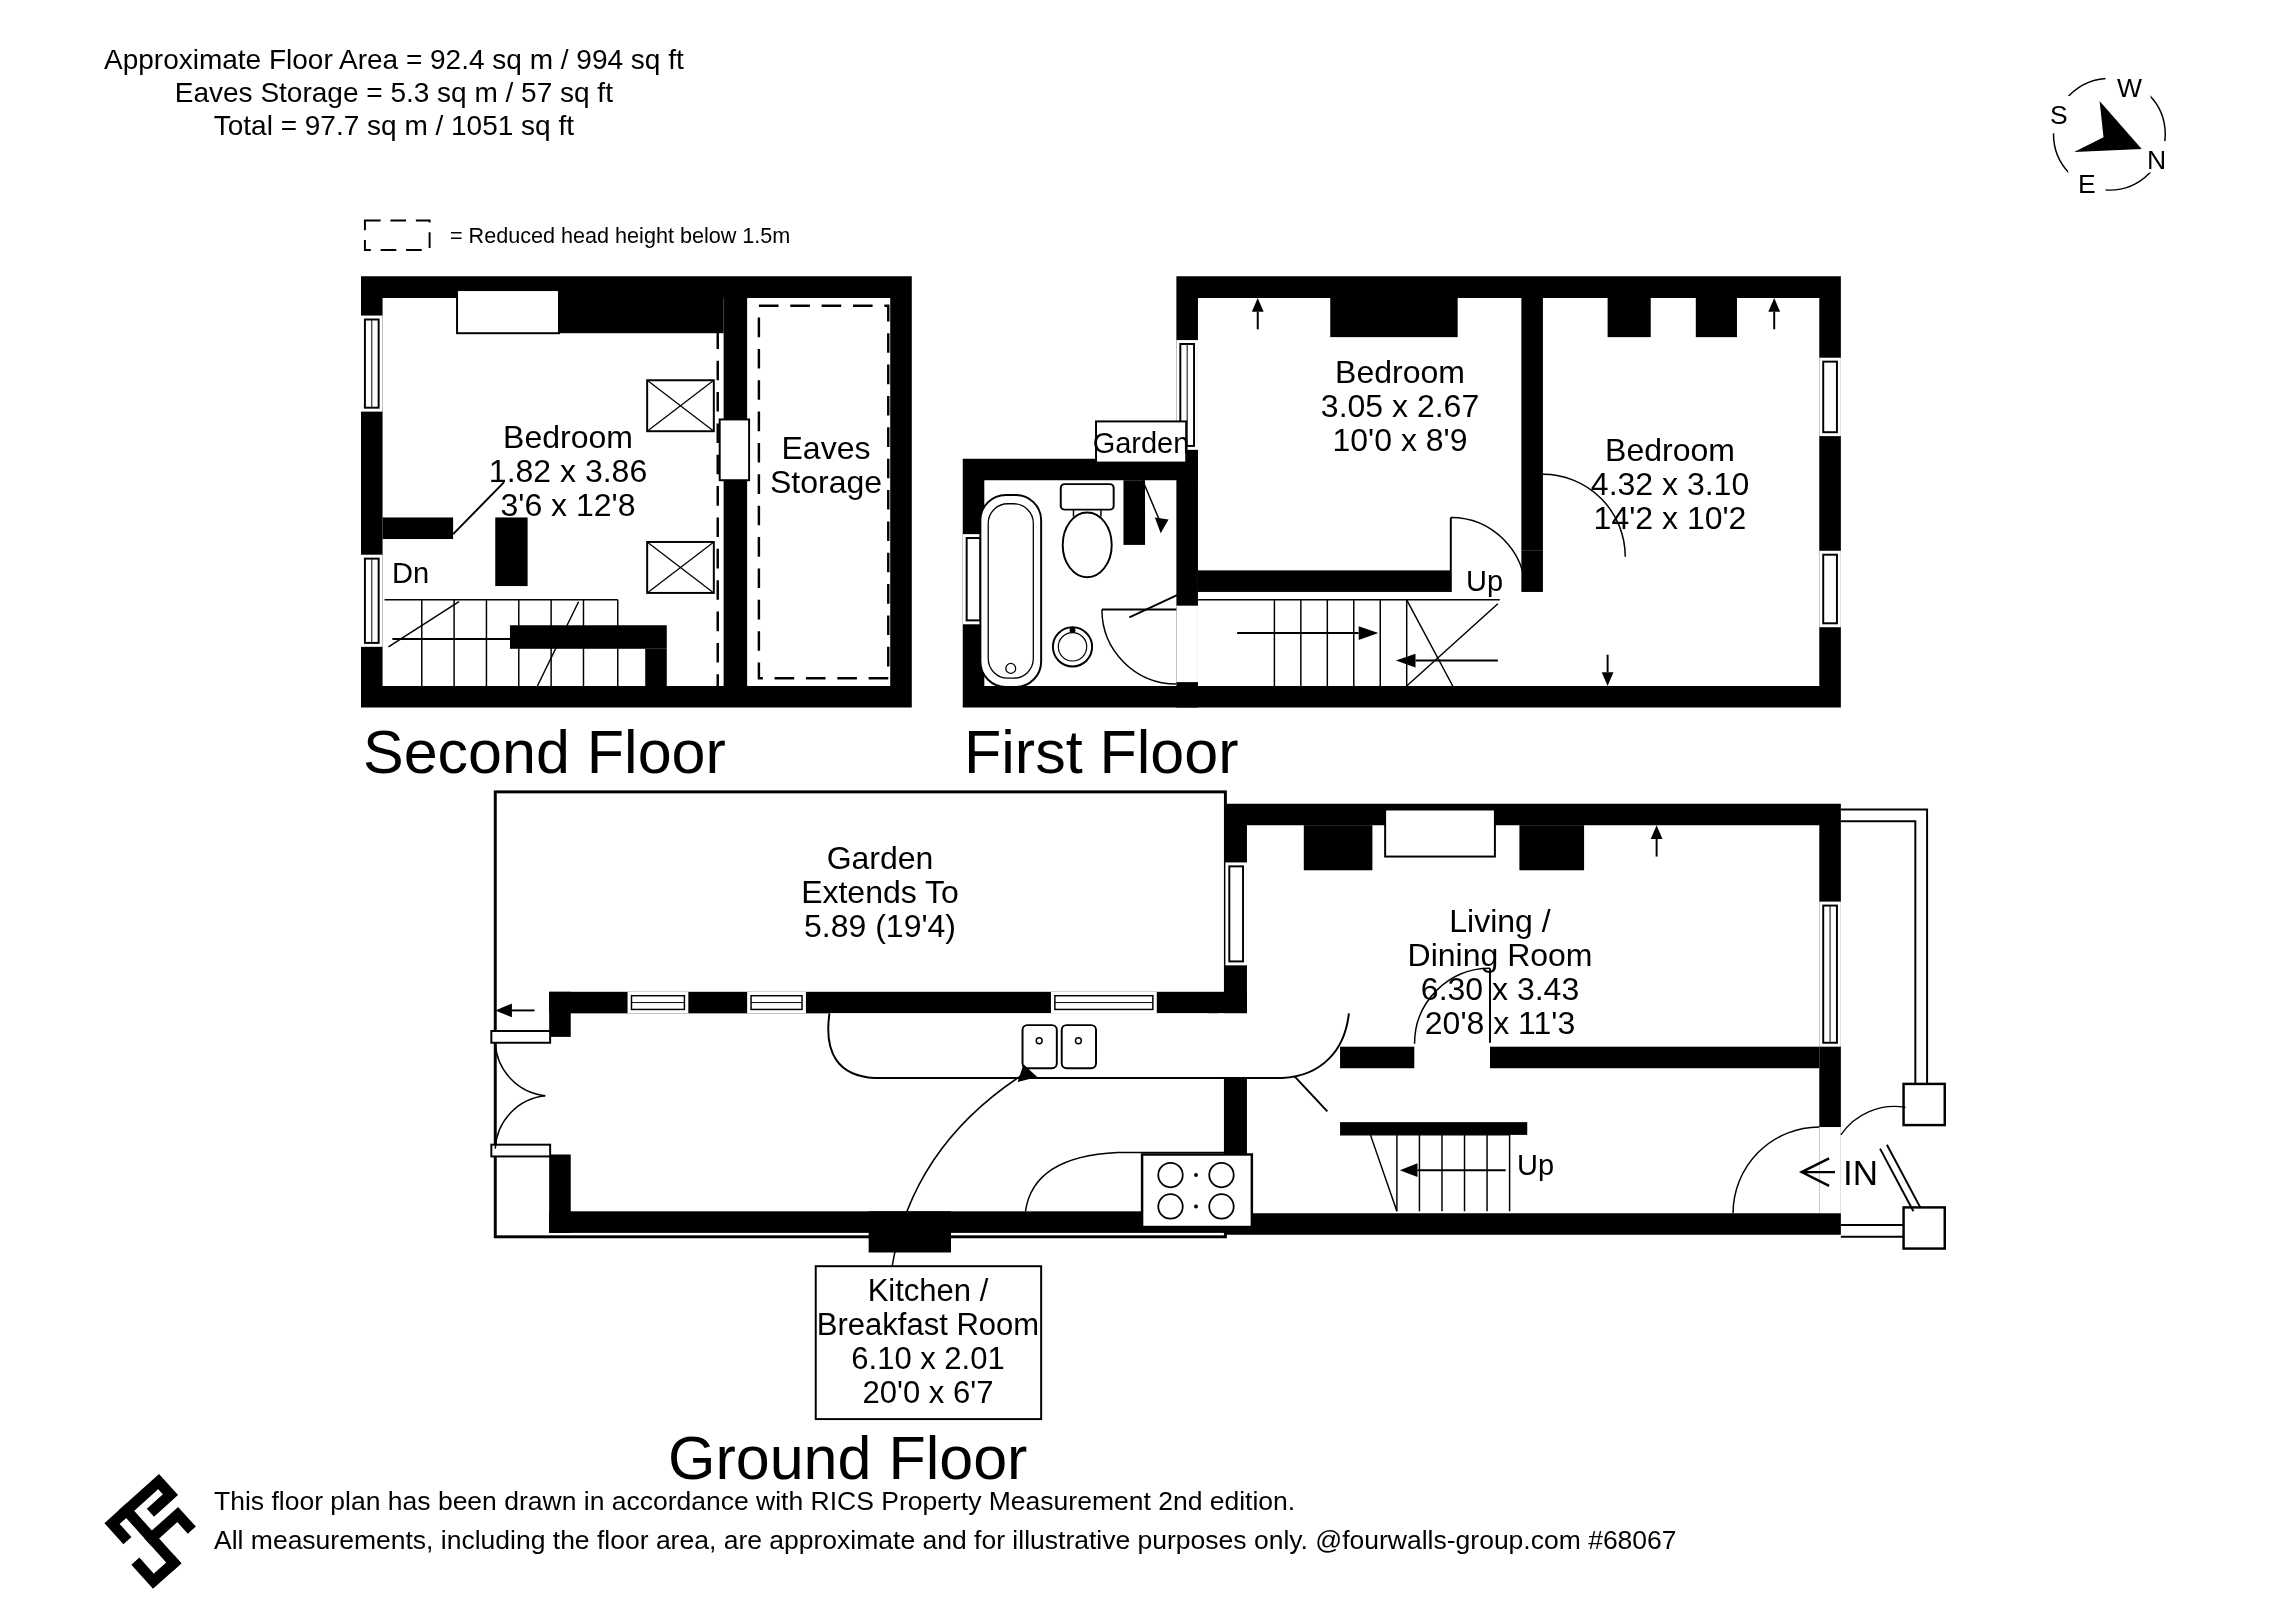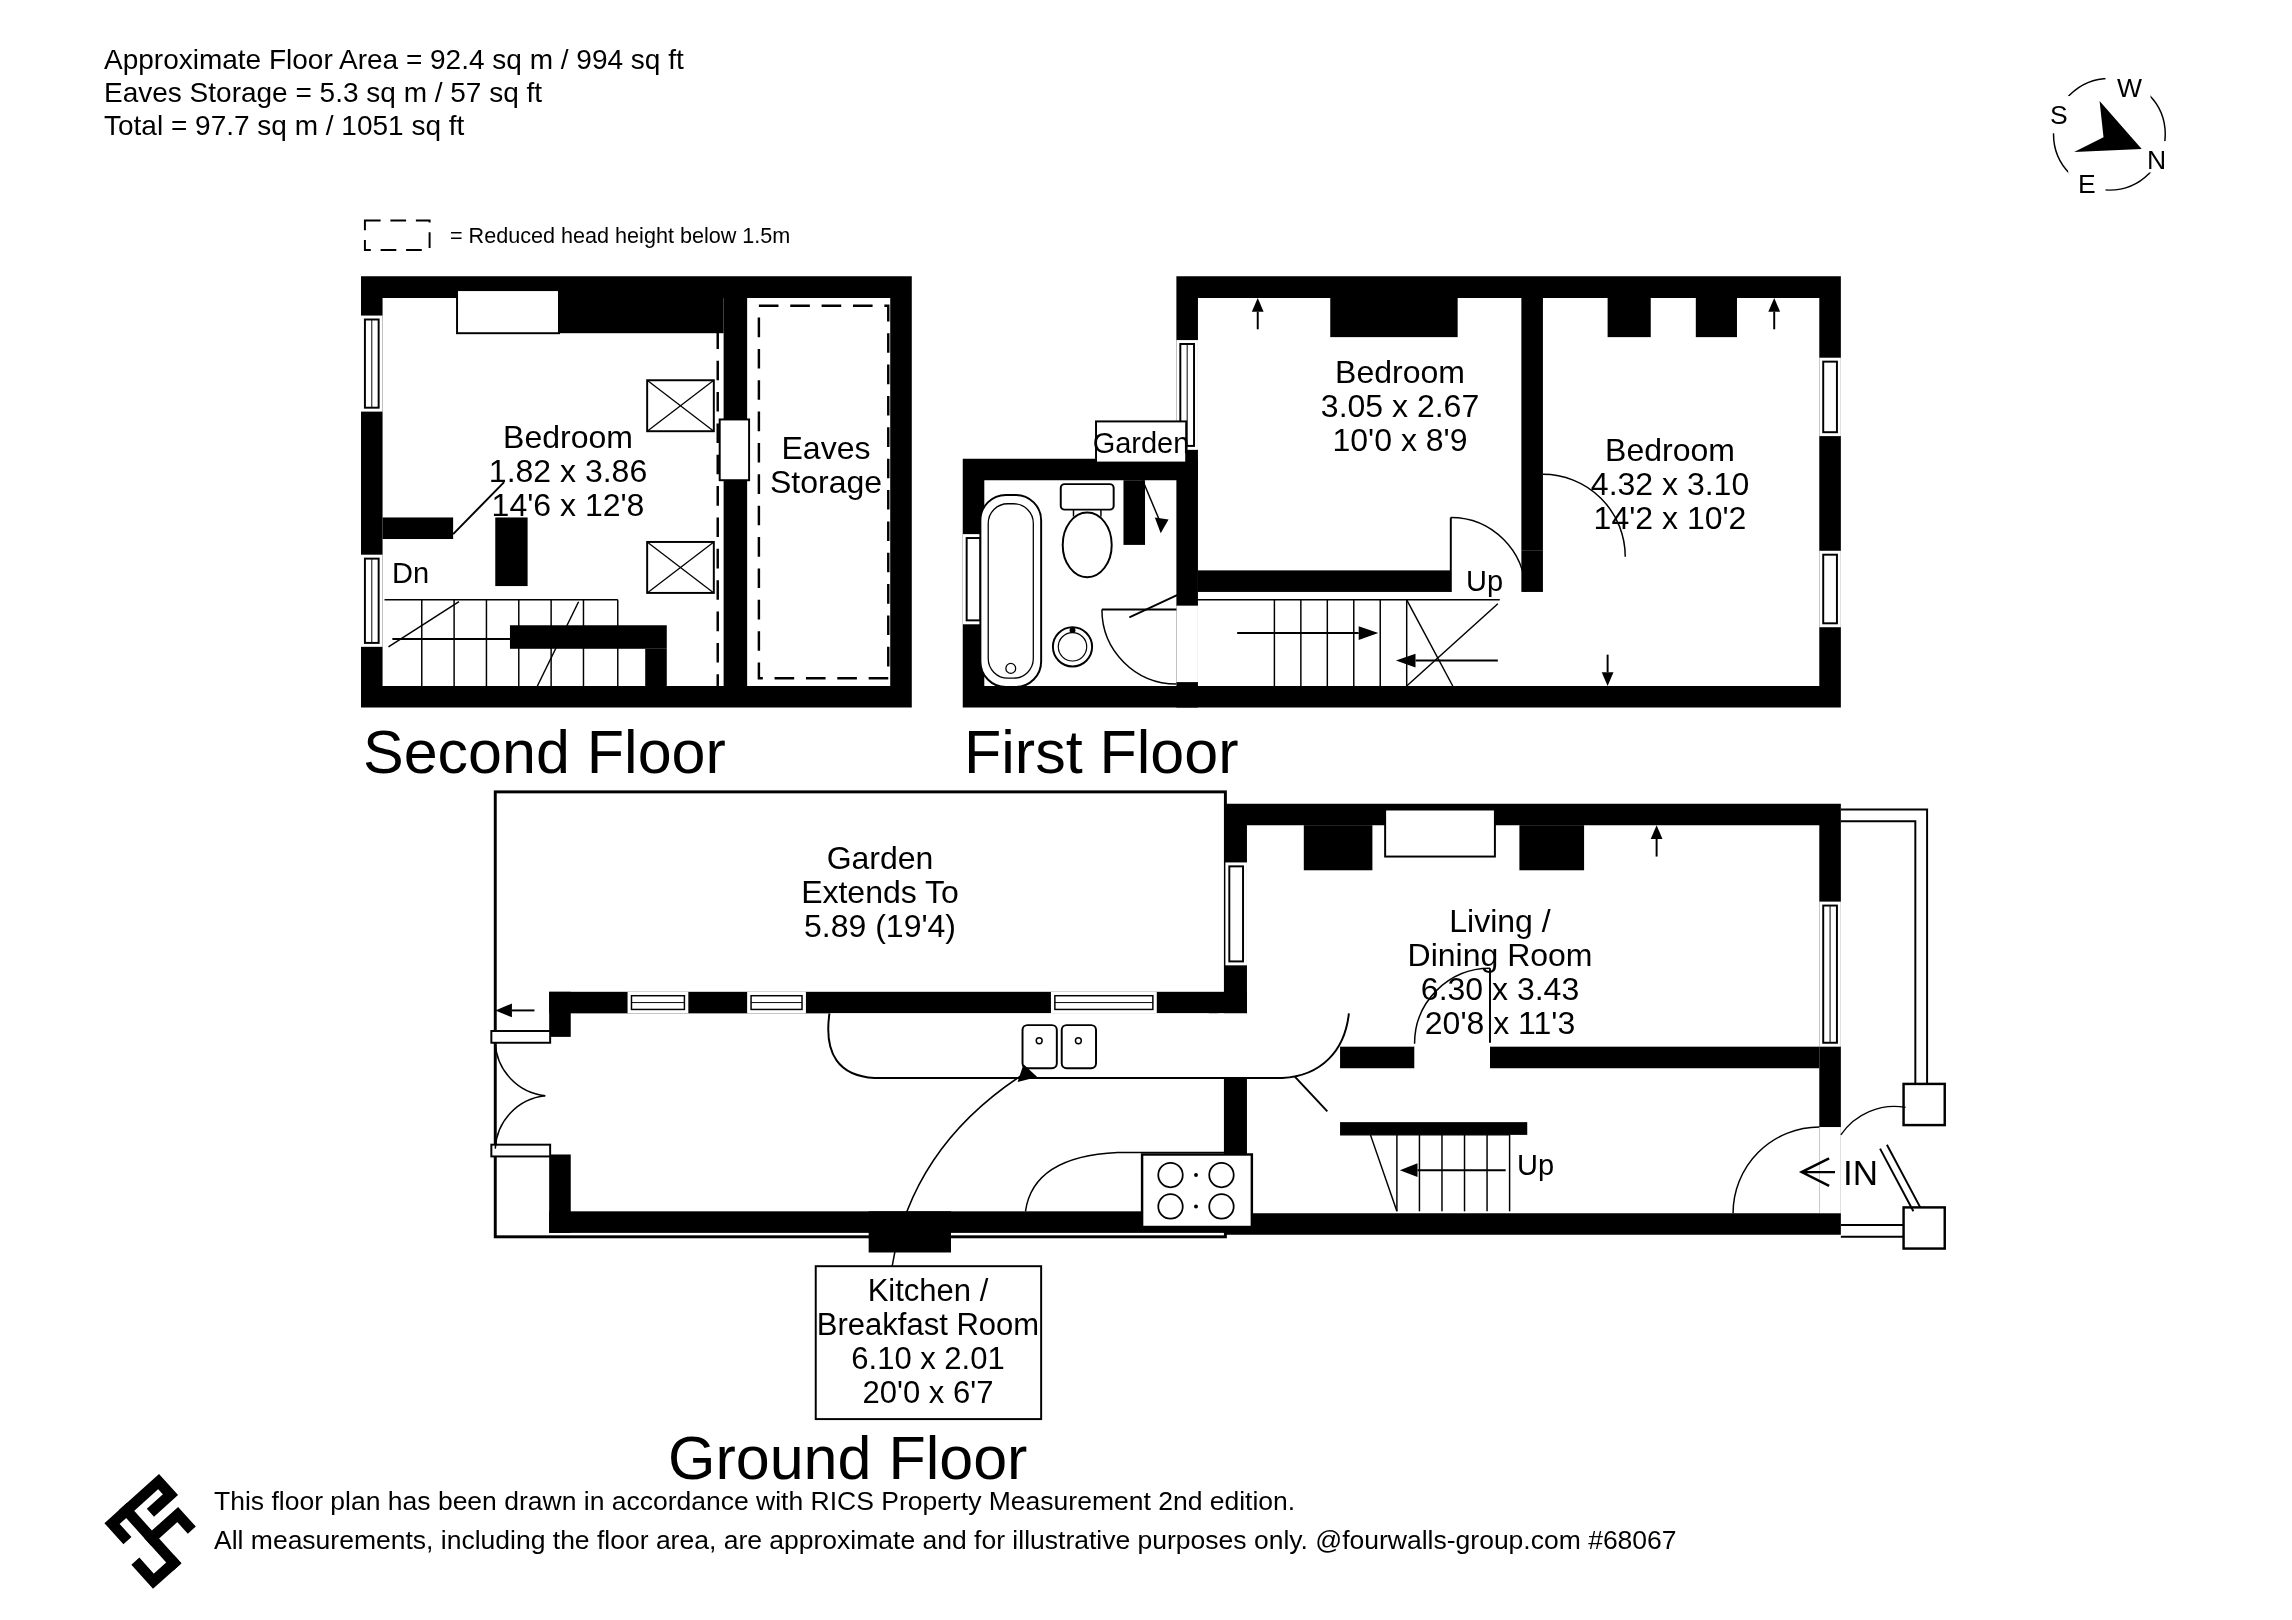--- a/index.html
+++ b/index.html
@@ -293,37 +293,37 @@
     </g>
 
     <g transform="translate(152,1558) rotate(-42)" stroke="#000" stroke-width="11" fill="none" stroke-linecap="square">
       <path d="M-6 44 V-28 H38 V-10 H16"></path>
       <path d="M-6 10 H30 V26"></path>
       <path d="M-6 44 H-34 V22"></path>
       <path d="M-6 -28 H-26 V-10"></path>
     </g>
   </svg>
 
-  <div class="txt hdr" style="left:104px;top:43px;">
+  <div class="txt hdr" style="left:104px;top:43px;text-align:center;">
     <div>Approximate Floor Area = 92.4 sq m / 994 sq ft</div>
     <div>Eaves Storage = 5.3 sq m / 57 sq ft</div>
     <div>Total = 97.7 sq m / 1051 sq ft</div>
   </div>
 
   <div class="txt legend-text" style="left:450px;top:223px;">= Reduced head height below 1.5m</div>
 
   <div class="txt compass-letter" style="left:2117px;top:73px;">W</div>
   <div class="txt compass-letter" style="left:2050px;top:100px;">S</div>
   <div class="txt compass-letter" style="left:2078px;top:169px;">E</div>
   <div class="txt compass-letter" style="left:2147px;top:145px;">N</div>
 
   <div class="txt room-lbl" style="left:568px;top:420px;">
     <div>Bedroom</div>
     <div>1.82 x 3.86</div>
-    <div>14'6 x 12'8</div>
+    <div>3'6 x 12'8</div>
   </div>
   <div class="txt room-lbl" style="left:826px;top:431px;">
     <div>Eaves</div>
     <div>Storage</div>
   </div>
   <div class="txt small-lbl" style="left:392px;top:557px;">Dn</div>
   <div class="txt floor-title" style="left:363px;top:717px;">Second Floor</div>
 
   <div class="txt small-lbl" style="left:1141px;top:427px;transform:translateX(-50%);">Garden</div>
   <div class="txt room-lbl" style="left:1400px;top:355px;">

